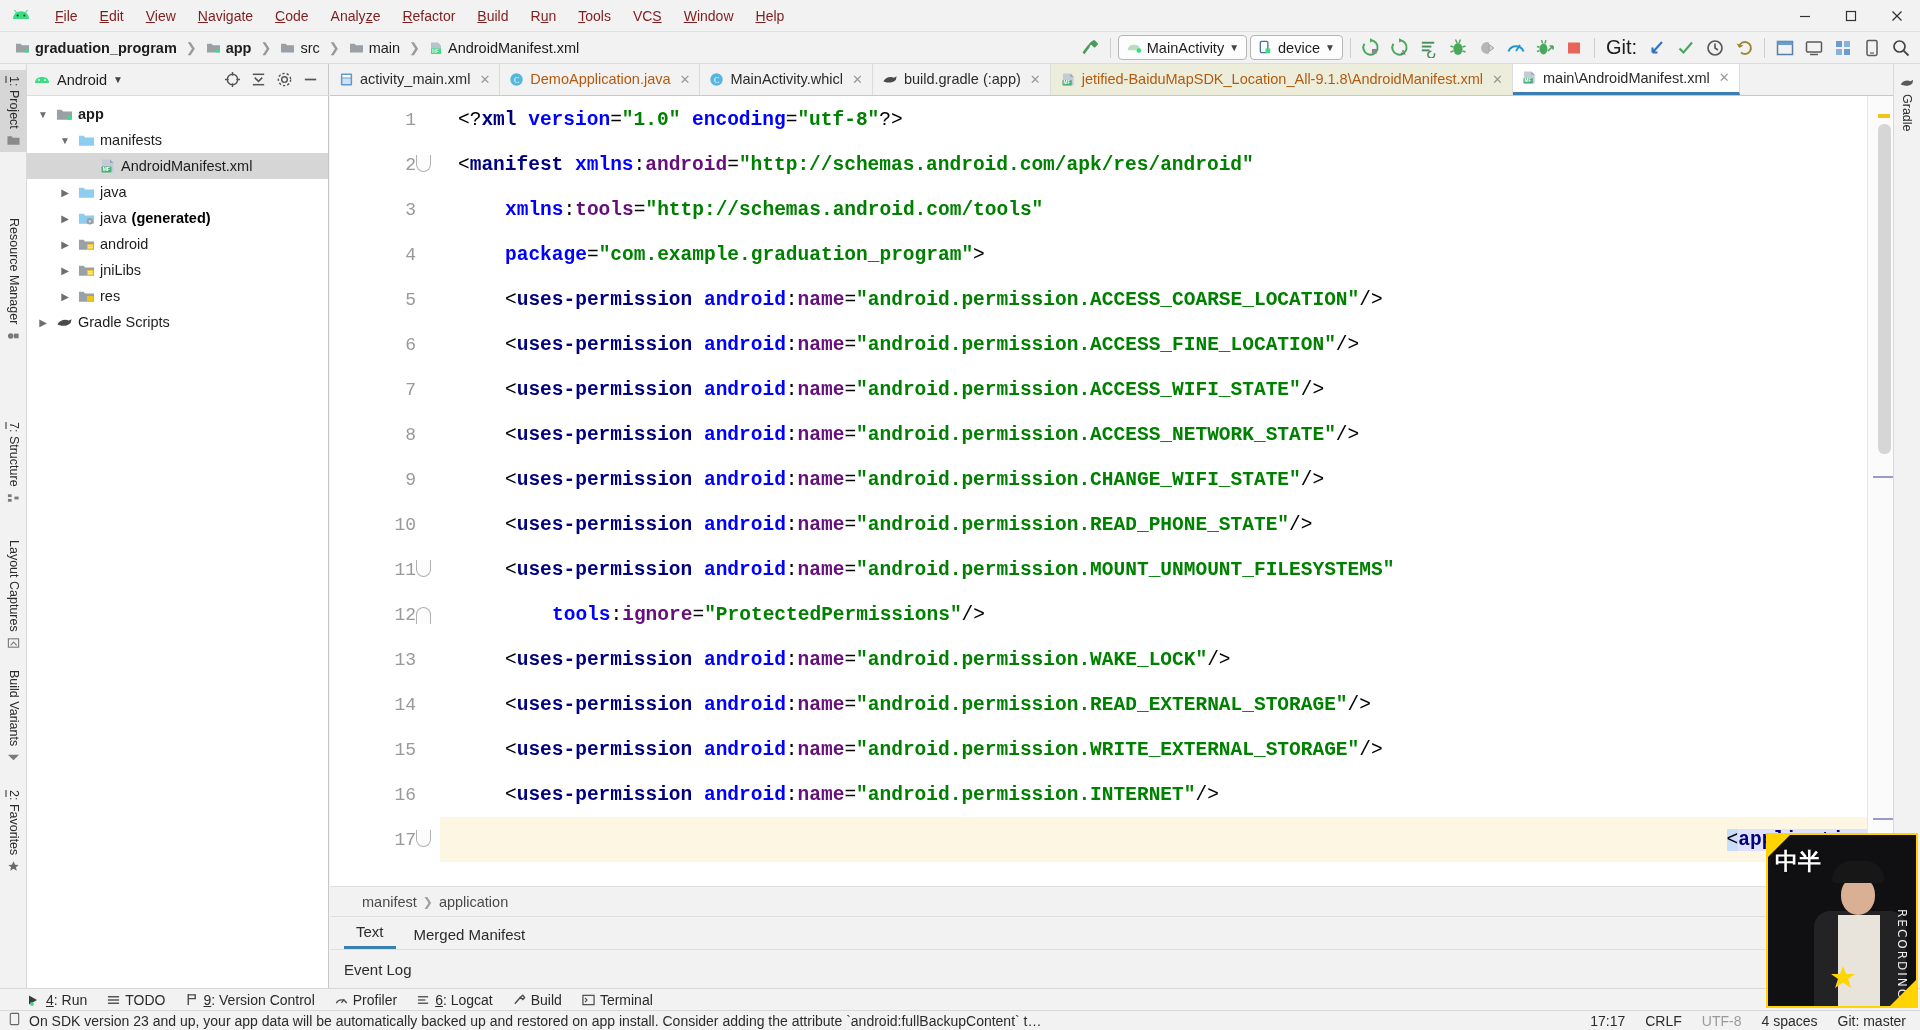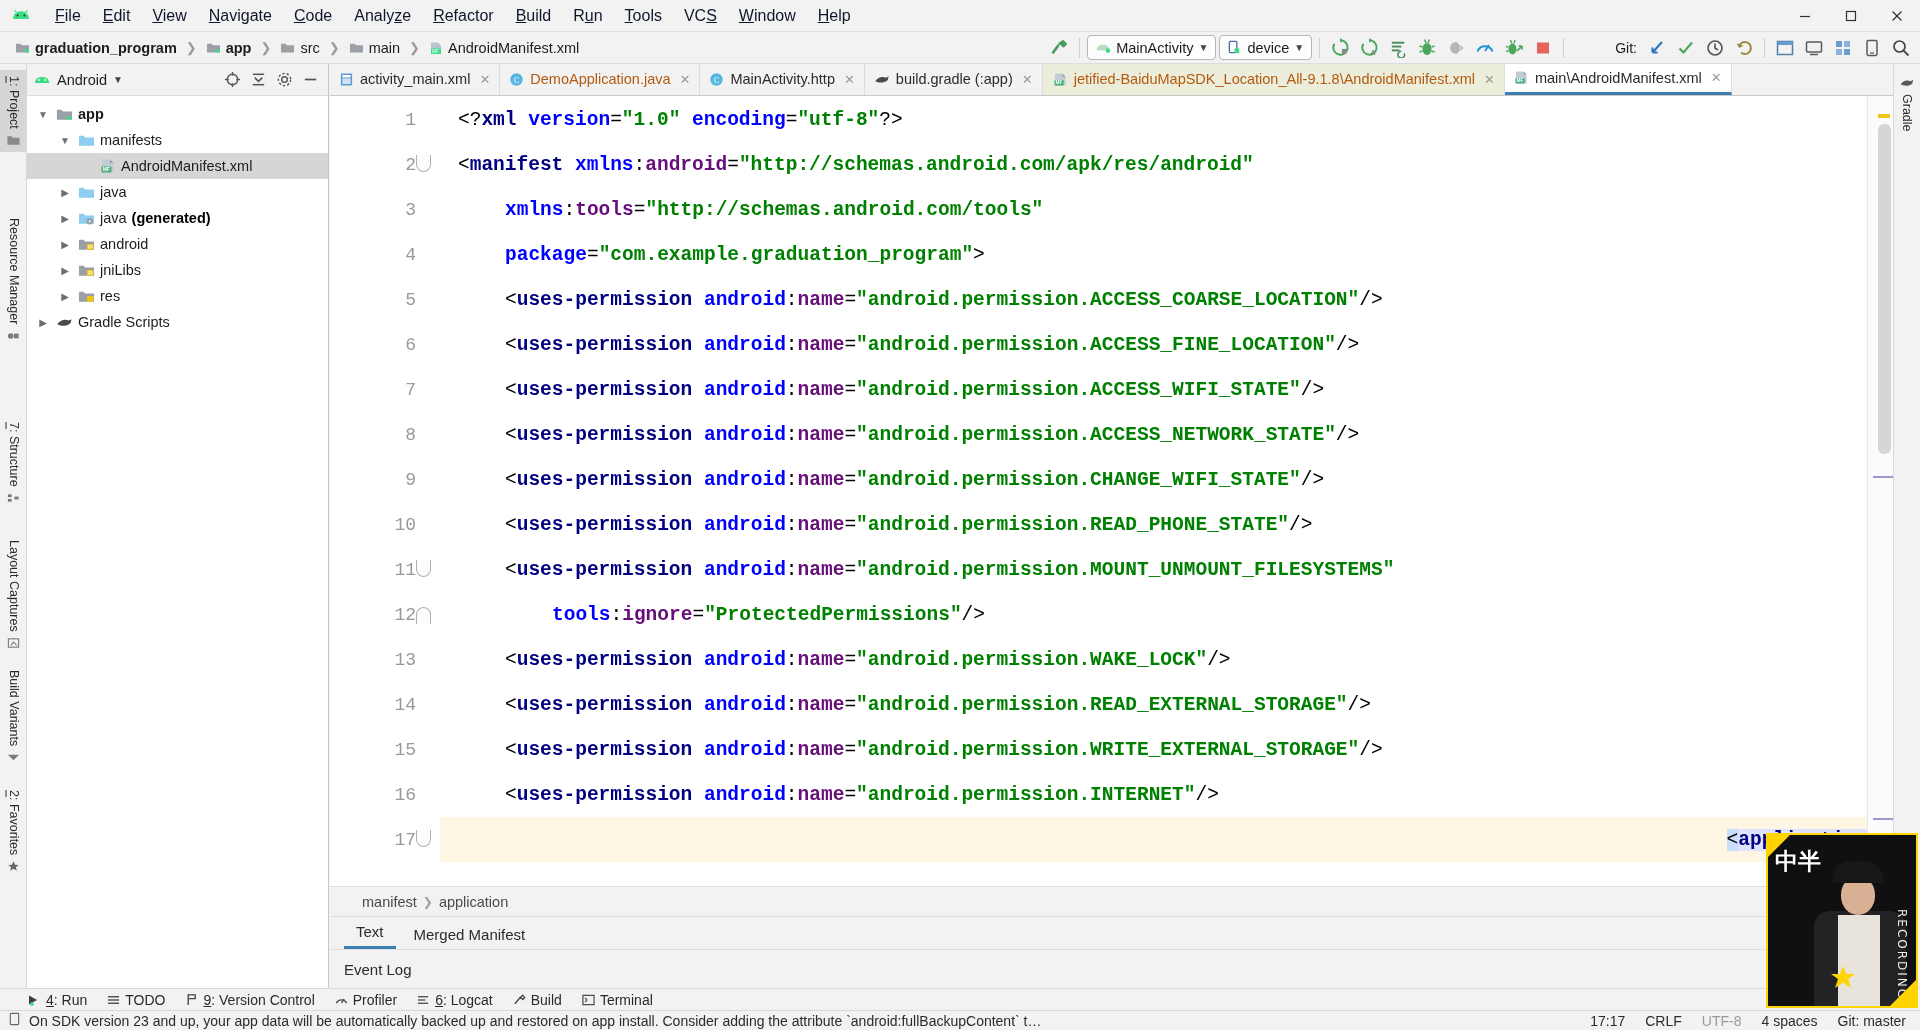--- a/index.html
+++ b/index.html
@@ -16,21 +16,21 @@
 
   
   .titlebar {
     position:absolute; top:0; left:0; width:1920px; height:32px;
     background:#f2f2f2; border-bottom:1px solid #e0e0e0;
     display:flex; align-items:center;
   }
   .win-logo { width:30px; display:flex; align-items:center; justify-content:center; margin-left:6px; }
   .menubar { display:flex; align-items:center; gap:0px; margin-left:8px; }
   .menu-item {
-    padding:4px 11px; font-size:16px; color:#0f172a; cursor:default; white-space:nowrap;
+    padding:4px 11px; font-size:14px; color:#7f1d1d; cursor:default; white-space:nowrap;
   }
   .menu-item u { text-decoration:underline; }
   .title-path {
     position:absolute; left:0; right:0; text-align:center;
     font-size:14.5px; color:#444; pointer-events:none; white-space:nowrap;
   }
   .win-btns { position:absolute; right:0; top:0; height:32px; display:flex; }
   .win-btn { width:46px; height:32px; display:flex; align-items:center; justify-content:center; }
 
   
@@ -455,21 +455,21 @@
           <line x1="11" y1="2" x2="9.8" y2="5.4" stroke="#4aa85c" stroke-width="1.4"></line>
           <path d="M13 13 L18 8 M18 8 L14.5 8 M18 8 L18 11.5" stroke="#4aa85c" stroke-width="1.7" fill="none"></path>
         </svg>
       </div>
       <div class="tb-btn">
         <svg width="18" height="18" viewBox="0 0 18 18">
             <rect x="3" y="3.5" width="12" height="11" fill="#e8645a"></rect>
           </svg>
       </div>
       <div class="tb-sep"></div>
-      <span style="font-size:14px;padding:0 4px;margin-left:40px;">Git:</span>
+      <span style="font-size:20px;padding:0 4px;">Git:</span>
       <div class="tb-btn">
         <svg width="20" height="20" viewBox="0 0 20 20">
             <path d="M15 4 L5.5 14.5 M5.5 14.5 L5.5 9.5 M5.5 14.5 L10.5 14.5" stroke="#2d73c5" stroke-width="2.1" fill="none"></path>
           </svg>
       </div>
       <div class="tb-btn">
         <svg width="20" height="20" viewBox="0 0 20 20">
             <path d="M3.5 10.5 L7.5 14.5 L16 4.5" stroke="#4aa85c" stroke-width="2.2" fill="none"></path>
           </svg>
       </div>
@@ -738,21 +738,21 @@
         <span style="color: rgb(179, 90, 16);">DemoApplication.java</span>
         <span class="tclose">✕</span>
       </div>
       <div class="etab inactive">
         <span style="display: flex; align-items: center;">
           <svg width="15" height="15" viewBox="0 0 16 16">
             <circle cx="8" cy="8" r="6.6" fill="#54b7e0"></circle>
             <text x="5.2" y="11.6" font-size="8.6" fill="#ffffff" font-family="Liberation Serif, serif">C</text>
           </svg>
         </span>
-        <span style="color: rgb(43, 43, 43);">MainActivity.http</span>
+        <span style="color: rgb(43, 43, 43);">MainActivity.whicl</span>
         <span class="tclose">✕</span>
       </div>
       <div class="etab inactive">
         <span style="display: flex; align-items: center;">
           <svg width="16" height="14" viewBox="0 0 18 14">
             <path d="M1.5 9.5 C4 5 9.5 3.5 13.5 5.5 L16.5 4 L15.5 8 C12 11.5 5.5 12 1.5 9.5 Z" fill="#4a4a4a"></path>
           </svg>
         </span>
         <span style="color: rgb(43, 43, 43);">build.gradle (:app)</span>
         <span class="tclose">✕</span>

